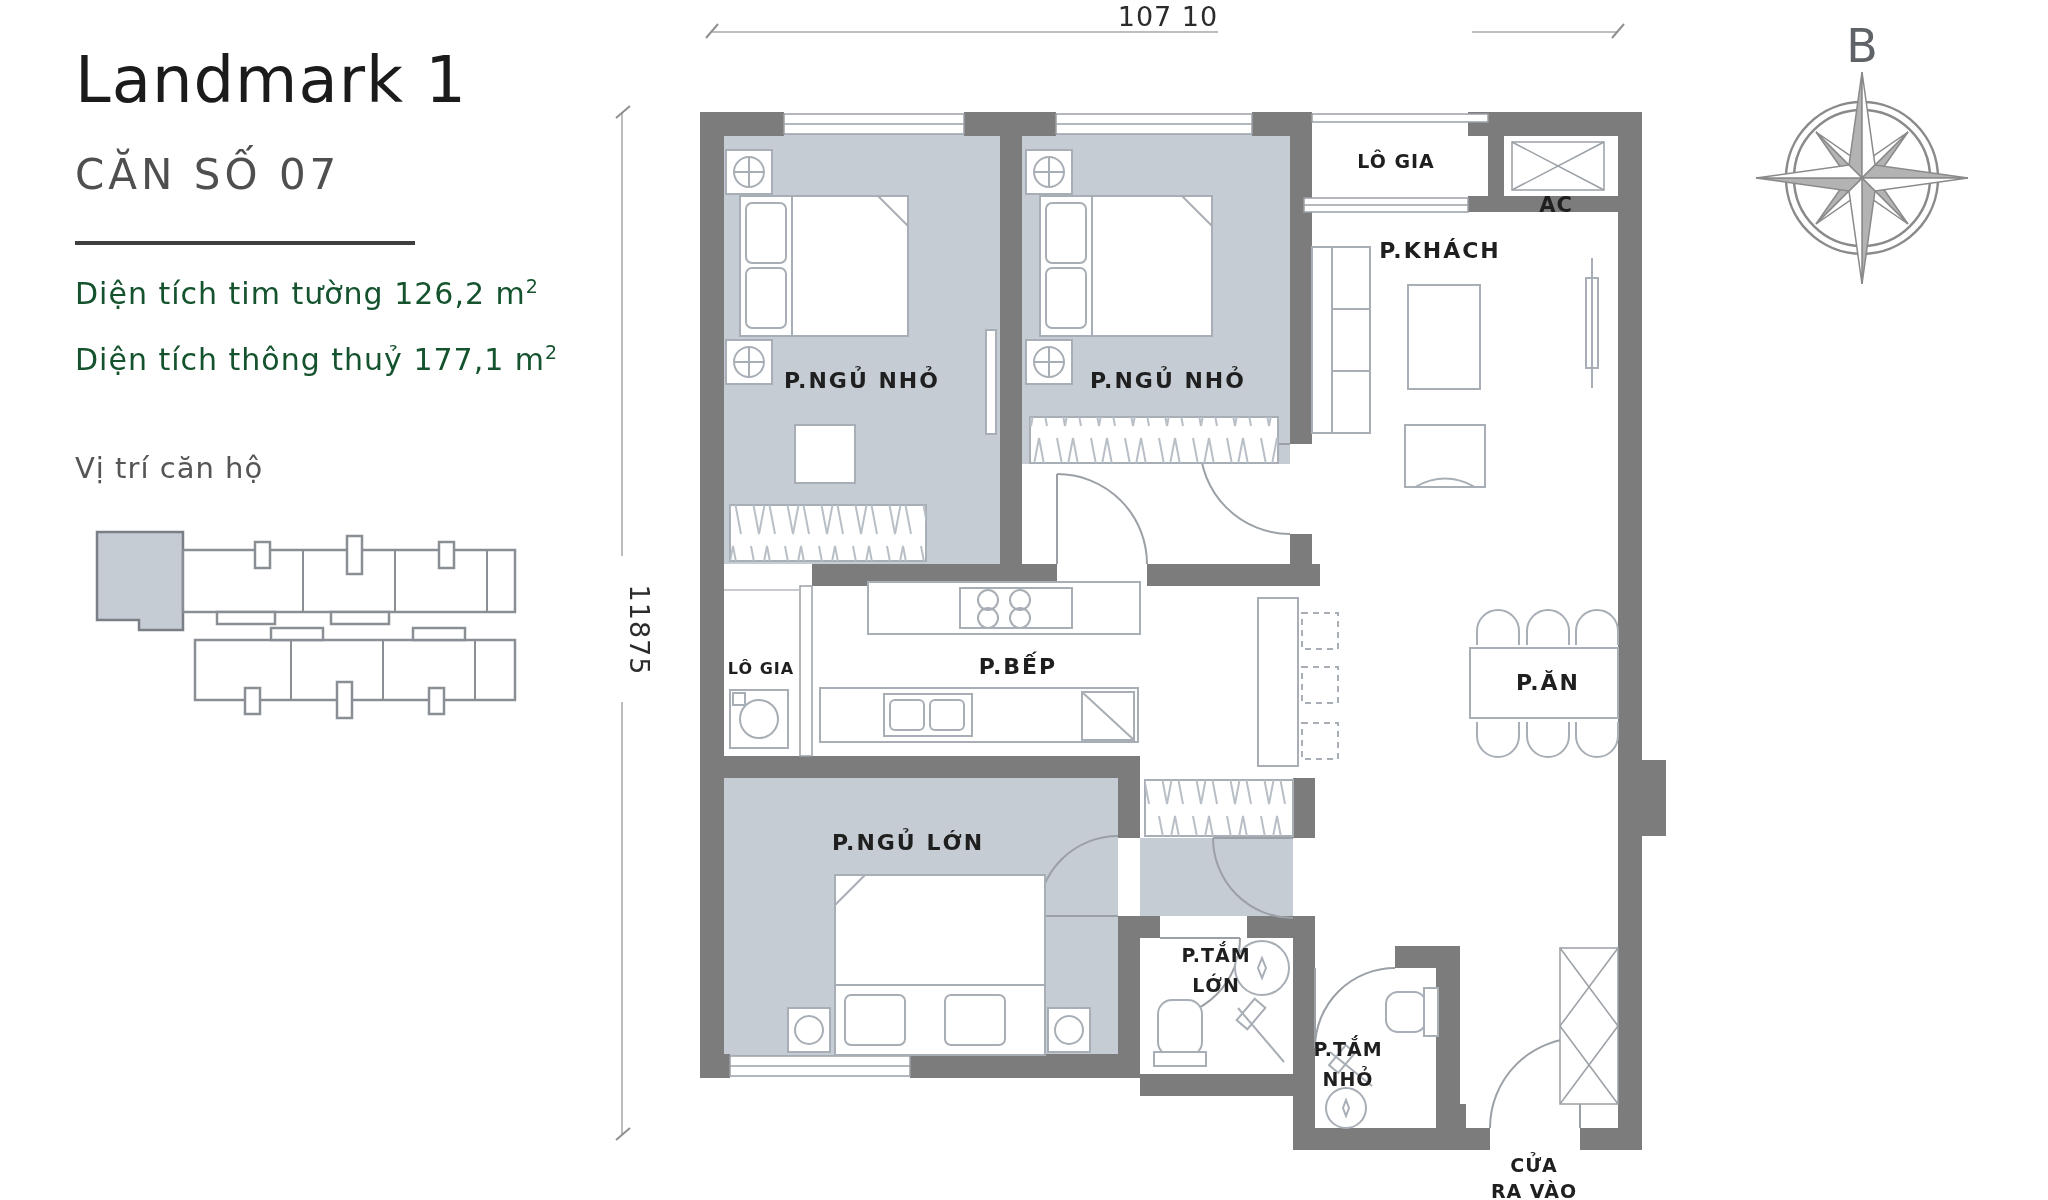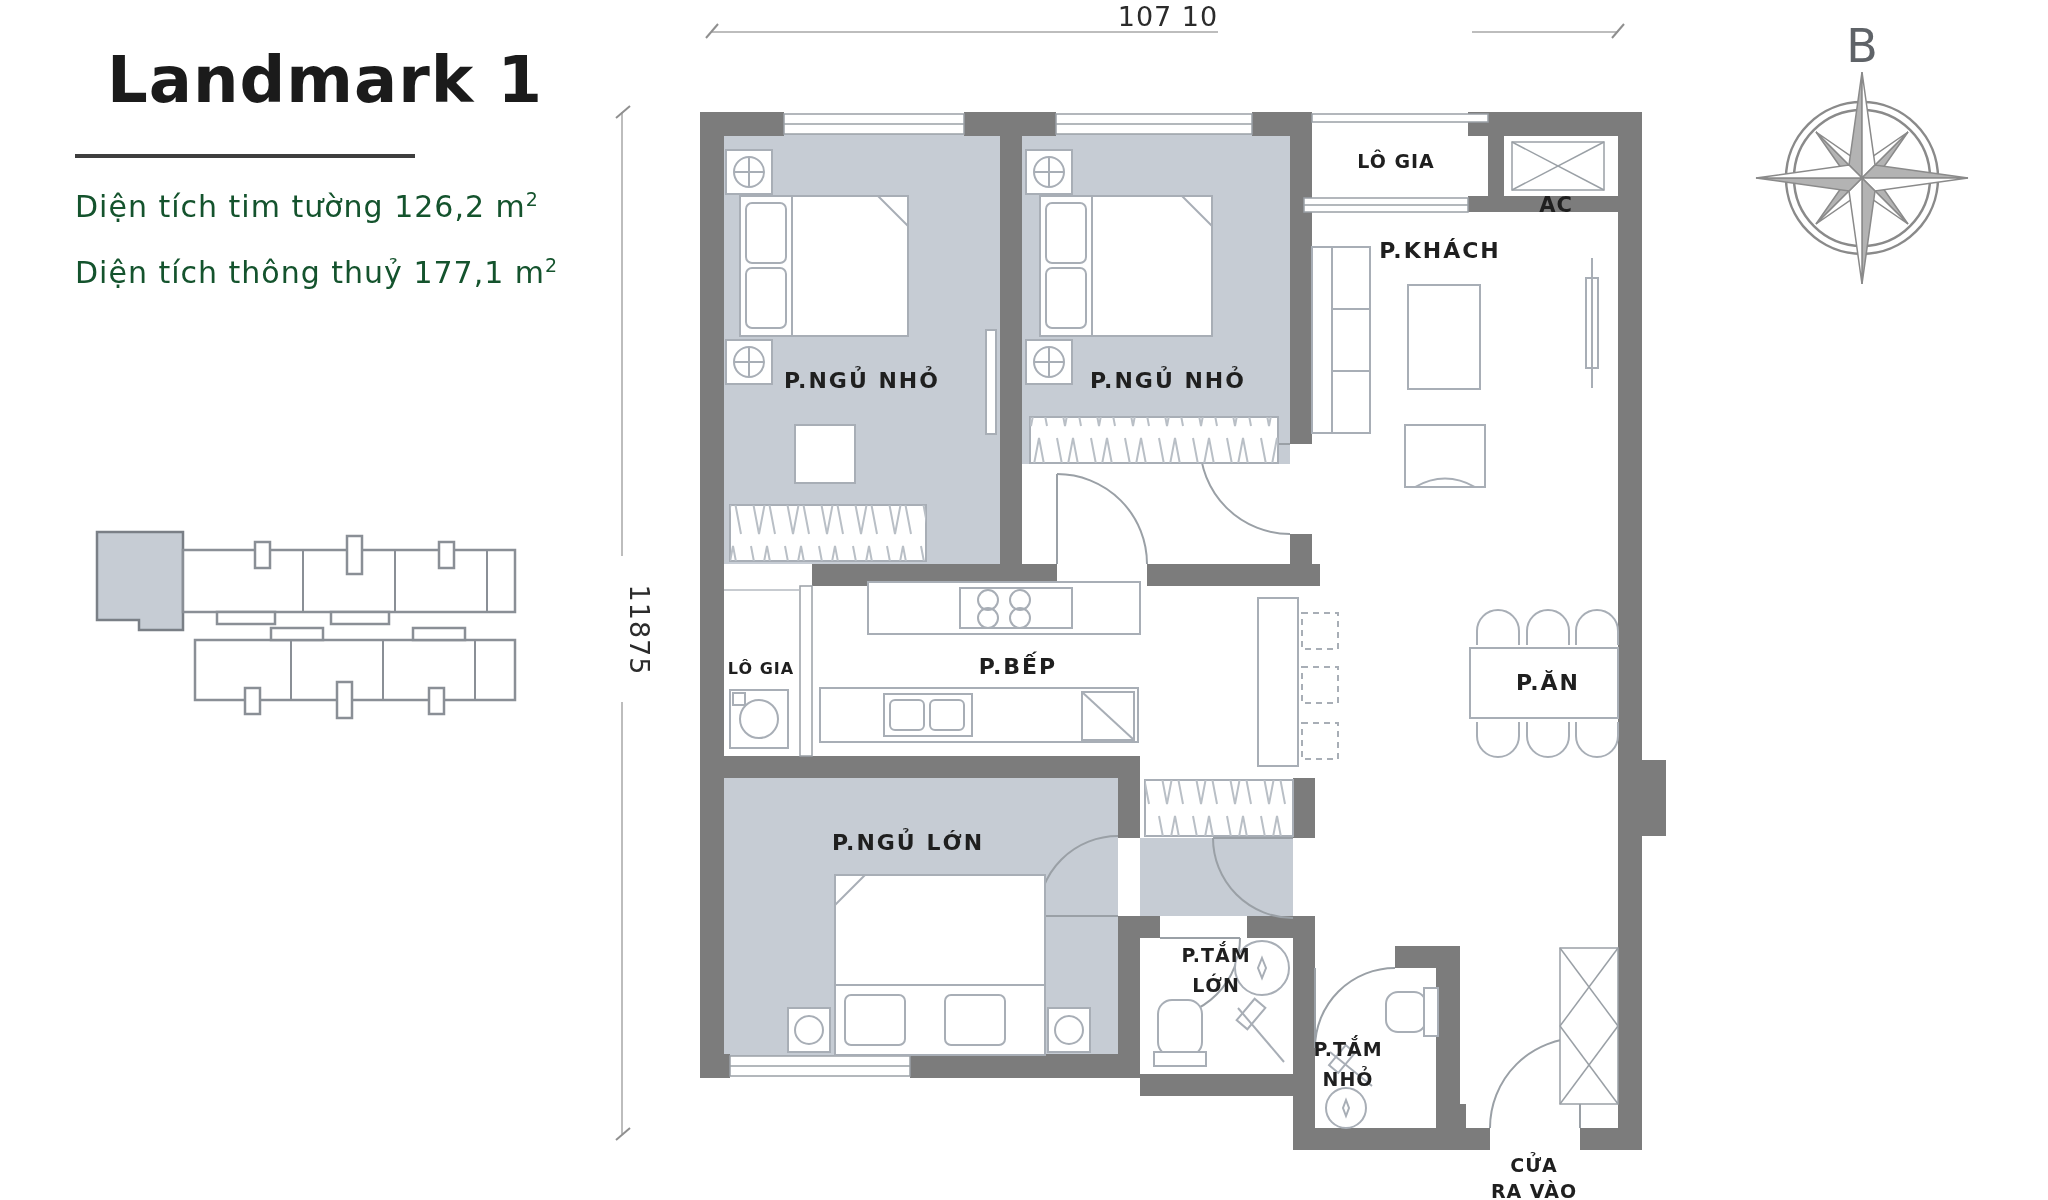--- a/index.html
+++ b/index.html
@@ -1,20 +1,20 @@
 <!DOCTYPE html>
 <html><head>
 <meta charset="utf-8">
 <style>
   html,body{margin:0;padding:0;background:#ffffff;}
   #stage{position:relative;width:2048px;height:1200px;background:#ffffff;overflow:hidden;
          font-family:"DejaVu Sans","Liberation Sans",sans-serif;}
   
   #panel{position:absolute;left:75px;top:48px;width:500px;}
-  .title{font-size:64px;font-weight:700;color:#1b1b1b;letter-spacing:1px;line-height:1;text-align:center;}
+  .title{font-size:64px;font-weight:400;color:#1b1b1b;letter-spacing:1px;line-height:1;}
   .unit{font-size:42px;color:#4f4f4f;letter-spacing:4px;margin-top:38px;font-weight:400;}
   .divider{width:340px;height:4px;background:#3e3e3e;margin-top:42px;}
   .area-line{font-size:30px;color:#14532d;margin-top:30px;letter-spacing:1px;}
   .area-line:first-of-type{margin-top:44px;}
   .area-line sup{font-size:19px;}
   .loc-label{font-size:29px;color:#555;margin-top:74px;letter-spacing:1px;}
   
   svg text{font-family:"DejaVu Sans","Liberation Sans",sans-serif;}
   .room-label{font-size:22px;font-weight:700;letter-spacing:2px;fill:#1f1f1f;}
   .room-label.small{font-size:19px;letter-spacing:1px;}
@@ -31,23 +31,25 @@
   .compass-b{font-size:46px;fill:#5f6368;}
   .mini{stroke:#8a8f96;stroke-width:2.5;fill:#ffffff;}
 </style>
 </head>
 <body>
 
 <div id="stage">
 
   <div id="panel">
     <div class="title">Landmark 1</div>
+    <div class="unit">CĂN SỐ 07</div>
     <div class="divider"></div>
     <div class="area-line"><span>Diện tích tim tường 126,2 m</span><sup>2</sup></div>
     <div class="area-line"><span>Diện tích thông thuỷ 177,1 m</span><sup>2</sup></div>
+    <div class="loc-label">Vị trí căn hộ</div>
   </div>
 
   <svg style="position:absolute;left:95px;top:528px;" width="480" height="200" viewBox="0 0 480 200">
 
     <path class="mini" style="fill:#c6ccd4;stroke:#7a7f86" d="M2,4 h86 v98 h-44 v-10 h-42 z"></path>
 
     <rect class="mini" x="88" y="22" width="332" height="62"></rect>
     <rect class="mini" x="160" y="14" width="15" height="26"></rect>
     <rect class="mini" x="252" y="8" width="15" height="38"></rect>
     <rect class="mini" x="344" y="14" width="15" height="26"></rect>

